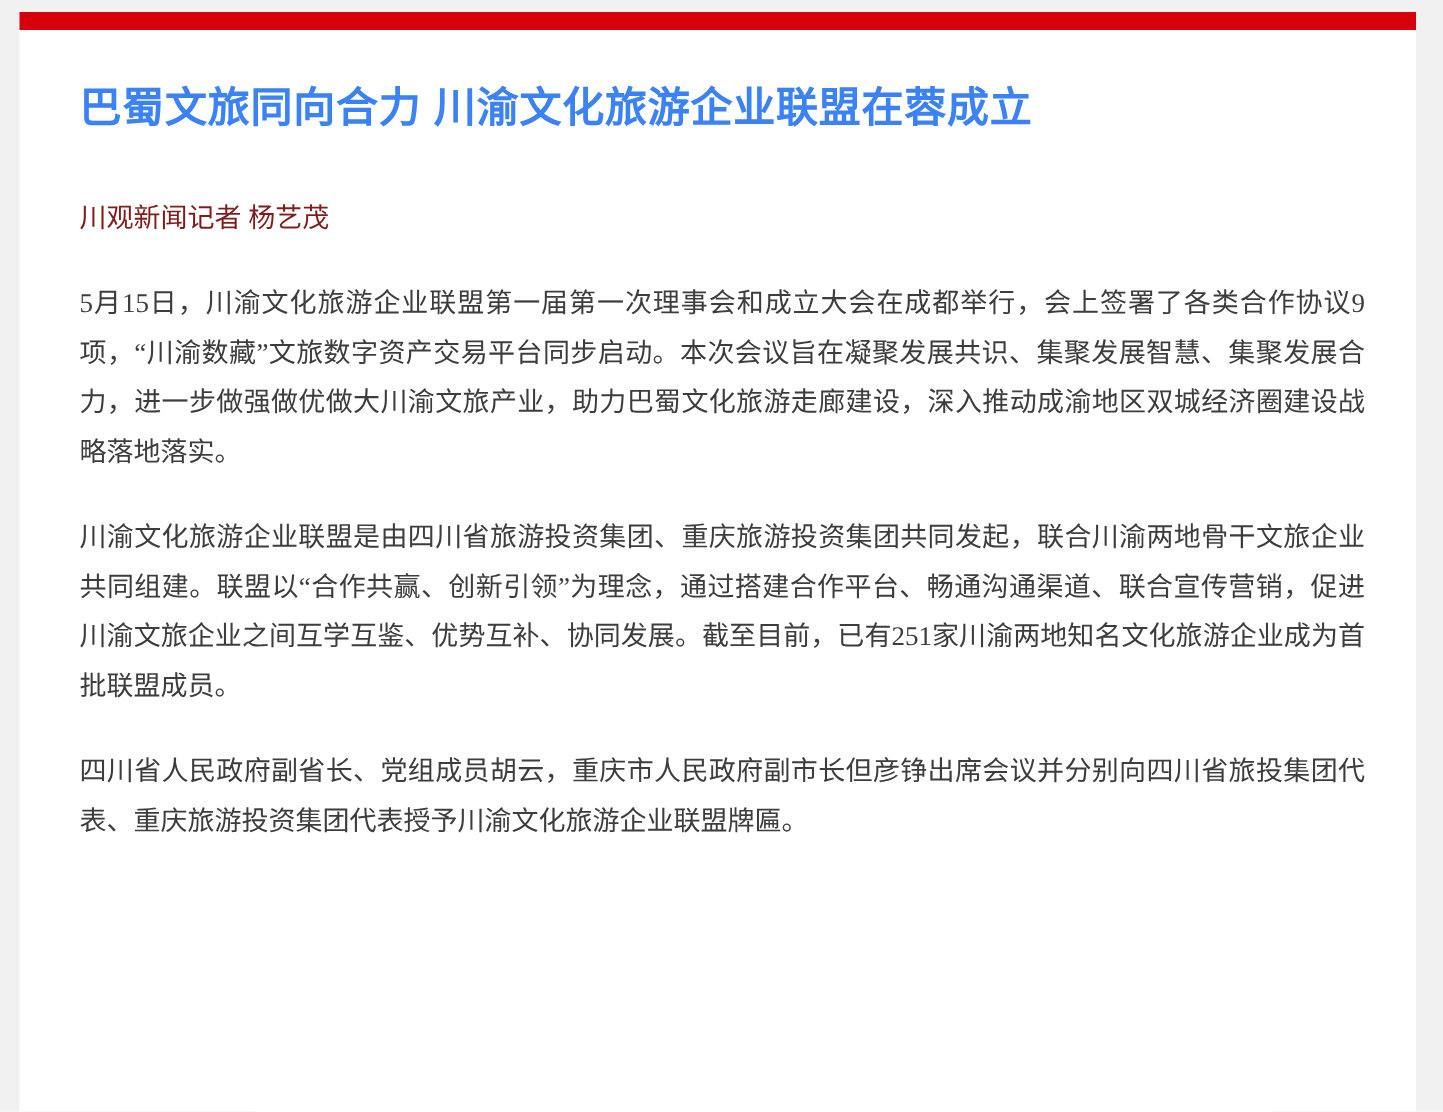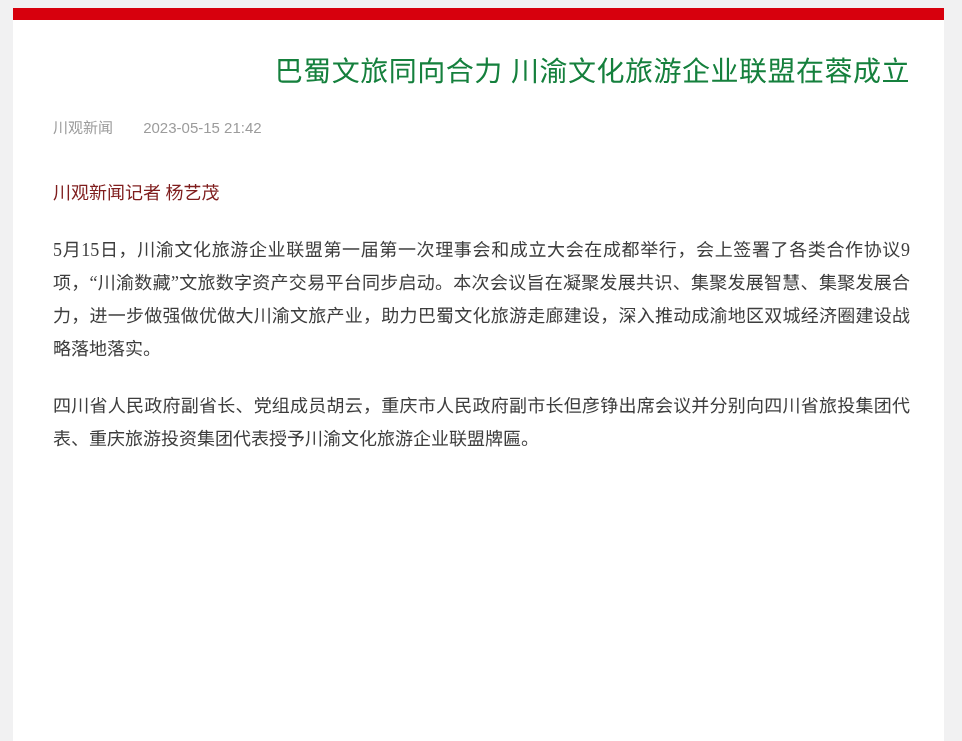--- a/index.html
+++ b/index.html
@@ -22,26 +22,25 @@
     height: 12px;
     width: 100%;
     background: #d7000d;
   }
   .card-inner {
     padding: 0 34px 40px 40px;
   }
   .article-title {
     margin: 34px 0 0 0;
     font-family: "Liberation Sans", sans-serif;
-    font-weight: normal;
+    font-weight: bold;
     font-size: 28px;
     line-height: 1.25;
-    color: #15803d;
+    color: #3b82f6;
     letter-spacing: 0.5px;
-    text-align: right;
   }
   .meta-line {
     margin-top: 27px;
     font-family: "Liberation Sans", sans-serif;
     font-size: 15px;
     color: #9c9c9c;
   }
   .meta-line .publish-time {
     margin-left: 26px;
   }
@@ -65,29 +64,26 @@
 </style>
 </head>
 <body>
 
 <div class="page-card">
   <div class="accent-bar"></div>
   <div class="card-inner">
 
     <h1 class="article-title">巴蜀文旅同向合力 川渝文化旅游企业联盟在蓉成立</h1>
 
-    <div class="meta-line">
-      <span class="source-name">川观新闻</span>
-      <span class="publish-time">2023-05-15 21:42</span>
-    </div>
 
     <div class="article-body">
       <p class="byline">川观新闻记者 杨艺茂</p>
 
       <p class="para">5月15日，川渝文化旅游企业联盟第一届第一次理事会和成立大会在成都举行，会上签署了各类合作协议9项，“川渝数藏”文旅数字资产交易平台同步启动。本次会议旨在凝聚发展共识、集聚发展智慧、集聚发展合力，进一步做强做优做大川渝文旅产业，助力巴蜀文化旅游走廊建设，深入推动成渝地区双城经济圈建设战略落地落实。</p>
 
+      <p class="para">川渝文化旅游企业联盟是由四川省旅游投资集团、重庆旅游投资集团共同发起，联合川渝两地骨干文旅企业共同组建。联盟以“合作共赢、创新引领”为理念，通过搭建合作平台、畅通沟通渠道、联合宣传营销，促进川渝文旅企业之间互学互鉴、优势互补、协同发展。截至目前，已有251家川渝两地知名文化旅游企业成为首批联盟成员。</p>
 
 
       <p class="para">四川省人民政府副省长、党组成员胡云，重庆市人民政府副市长但彦铮出席会议并分别向四川省旅投集团代表、重庆旅游投资集团代表授予川渝文化旅游企业联盟牌匾。</p>
     </div>
 
   </div>
 </div>
 
 </body></html>

